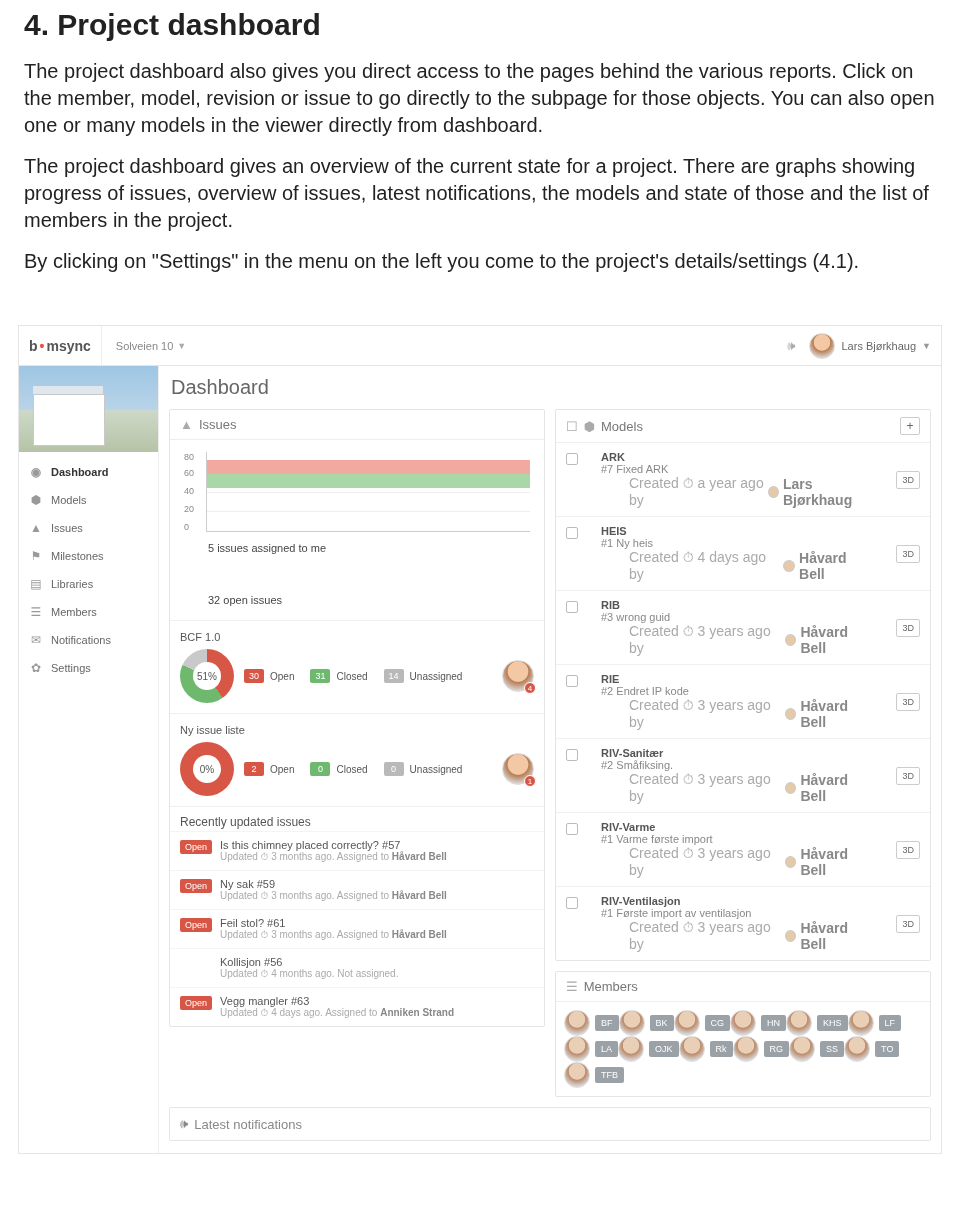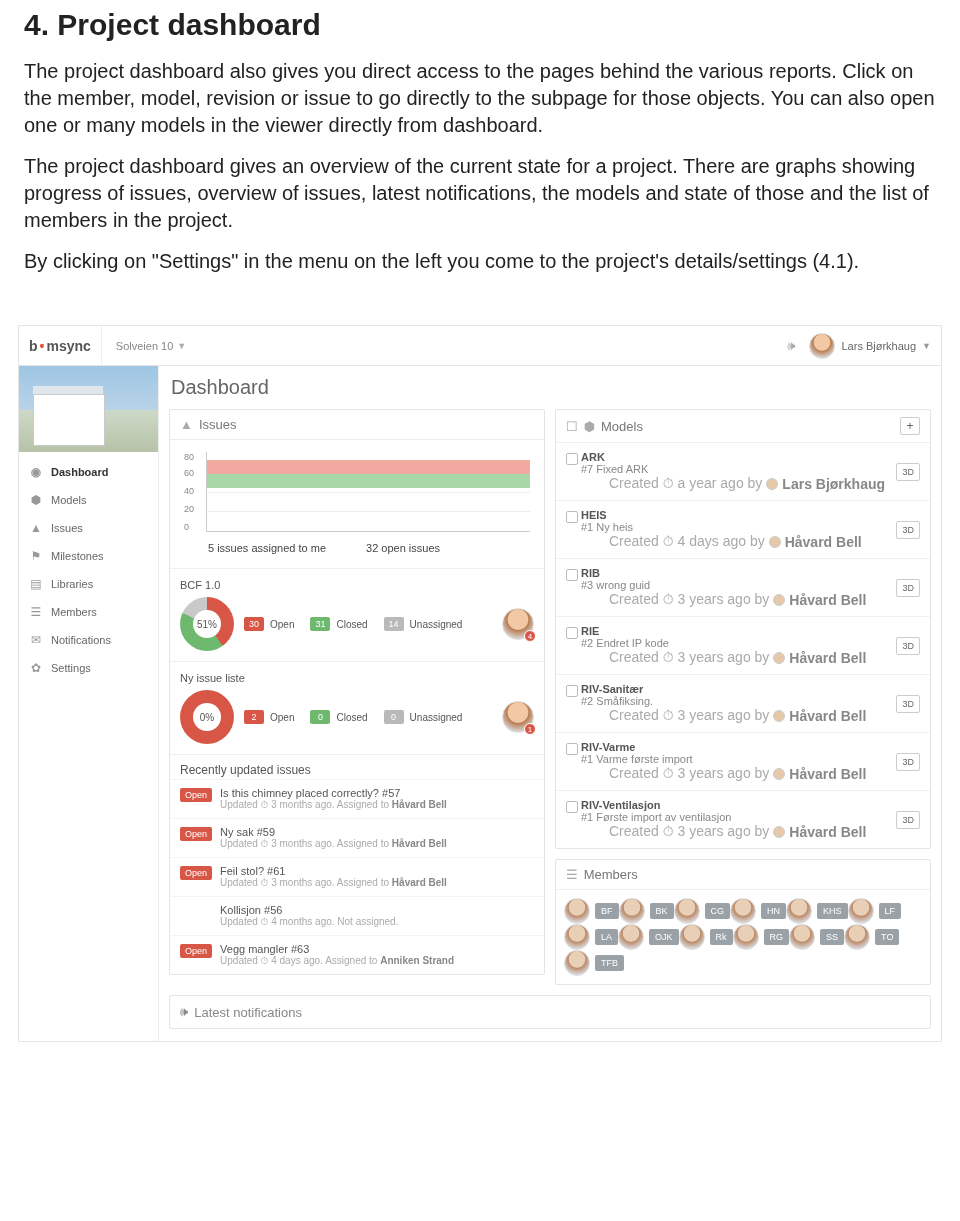--- a/index.html
+++ b/index.html
@@ -41,21 +41,21 @@
   .panel-h .plus { margin-left:auto; width:20px; height:18px; border:1px solid #ccc; border-radius:2px; display:flex; align-items:center; justify-content:center; color:#666; font-size:12px; cursor:pointer; }
   .panel-b { padding: 8px 10px; }
 
   
   .chart { height: 80px; border-left:1px solid #ccc; border-bottom:1px solid #ccc; margin: 4px 4px 2px 26px; position:relative; overflow:hidden; }
   .chart .band-red  { position:absolute; left:0; right:0; top:10%; height:18%; background:#f2a9a0; }
   .chart .band-green{ position:absolute; left:0; right:0; top:28%; height:18%; background:#a8d8a8; }
   .chart .grid { position:absolute; left:0; right:0; height:1px; background:#eee; }
   .chart-wrap { position:relative; }
   .chart-wrap .yl { position:absolute; left:4px; font-size:9px; color:#888; }
-  .issue-stats { display:flex; gap:40px; padding: 8px 4px 6px 28px; color:#444; font-size:11px; }
+  .issue-stats { display:flex; gap:40px; padding: 8px 4px 6px 28px; color:#444; font-size:11px;flex-direction:column; }
 
   .board { padding: 6px 10px 10px; border-top:1px solid #f0f0f0; }
   .board-title { color:#555; font-size:11px; margin: 4px 0 6px; }
   .board-row { display:flex; align-items:center; gap:10px; }
   .donut { width:54px; height:54px; border-radius:50%; position:relative; flex:none; }
   .donut::after { content:""; position:absolute; inset:13px; background:#fff; border-radius:50%; }
   .donut .pct { position:absolute; inset:0; display:flex; align-items:center; justify-content:center; font-size:10px; color:#555; z-index:1; }
   .legend { display:flex; gap:16px; font-size:10px; }
   .legend .row { display:flex; align-items:center; gap:6px; }
   .legend .num { display:inline-flex; min-width:20px; height:14px; align-items:center; justify-content:center; color:#fff; font-size:9px; border-radius:2px; padding:0 3px; }
@@ -63,21 +63,21 @@
   .mini-av { position:relative; }
   .mini-av .badge { position:absolute; right:-2px; bottom:-2px; background:#d85645; color:#fff; font-size:8px; border-radius:50%; width:12px; height:12px; display:flex; align-items:center; justify-content:center; border:1px solid #fff; }
 
   .recent-h { color:#555; font-size:12px; padding: 8px 10px 2px; border-top:1px solid #f0f0f0; }
   .recent-item { display:flex; gap:8px; padding:7px 10px; border-top:1px solid #f4f4f4; align-items:flex-start; }
   .tag { background:#d85645; color:#fff; font-size:9px; padding:2px 5px; border-radius:2px; flex:none; margin-top:1px; }
   .ri-body .t { color:#555; font-size:11px; }
   .ri-body .s { color:#aaa; font-size:10px; }
   .ri-body .s b { color:#888; font-weight:bold; }
 
-  .model-item { padding:8px 10px; border-top:1px solid #f0f0f0; display:flex; gap:3px; }
+  .model-item { padding:8px 10px; border-top:1px solid #f0f0f0; display:flex; gap:23px; }
   .model-item:first-of-type { border-top:none; }
   .chk { width:12px; height:12px; border:1px solid #bbb; border-radius:2px; margin-top:2px; flex:none; cursor:pointer; }
   .mi-body { flex:1; }
   .mi-body .name { color:#555; font-weight:bold; font-size:11px; }
   .mi-body .rev  { color:#888; font-size:11px; }
   .mi-body .meta { color:#aaa; font-size:14px; display:flex; align-items:center; gap:4px;margin-left:28px; }
   .mi-body .meta .avs { width:12px; height:12px; border-radius:50%; background:#e6c9a8; border:1px solid #ccc; }
   .mi-body .meta b { color:#888; font-weight:bold; }
   .btn3d { border:1px solid #ccc; border-radius:2px; font-size:9px; color:#666; padding:3px 5px; align-self:center; cursor:pointer; background:#fff; }
 

